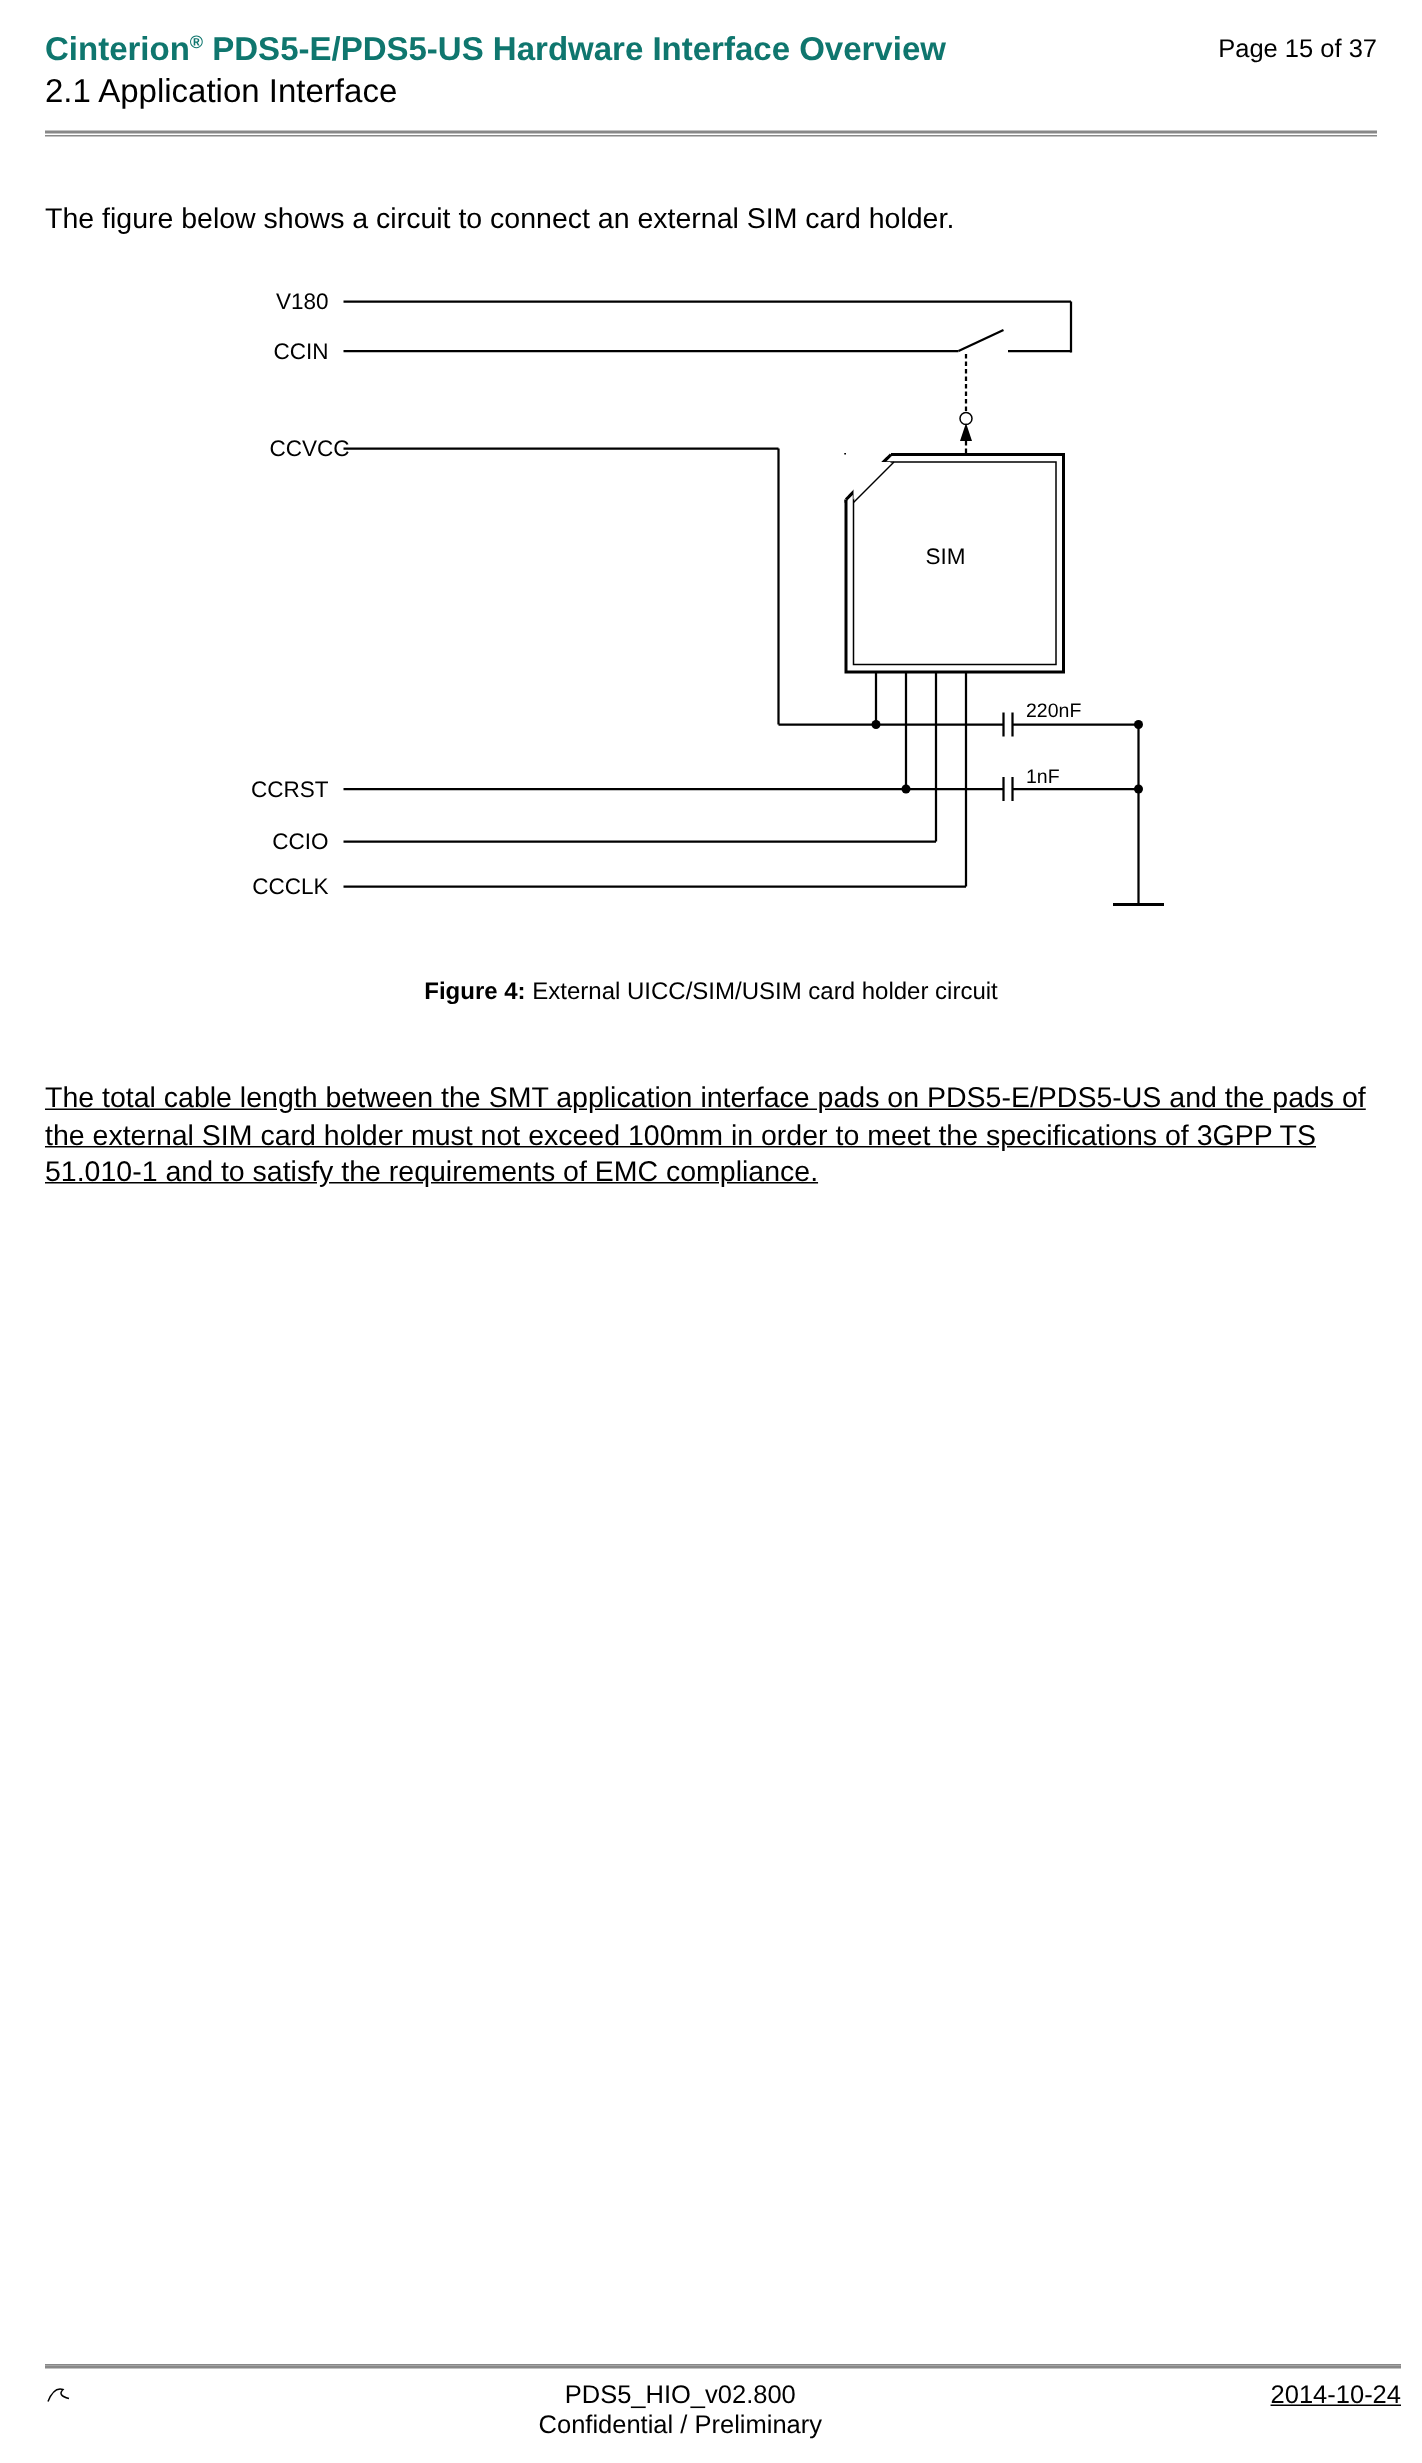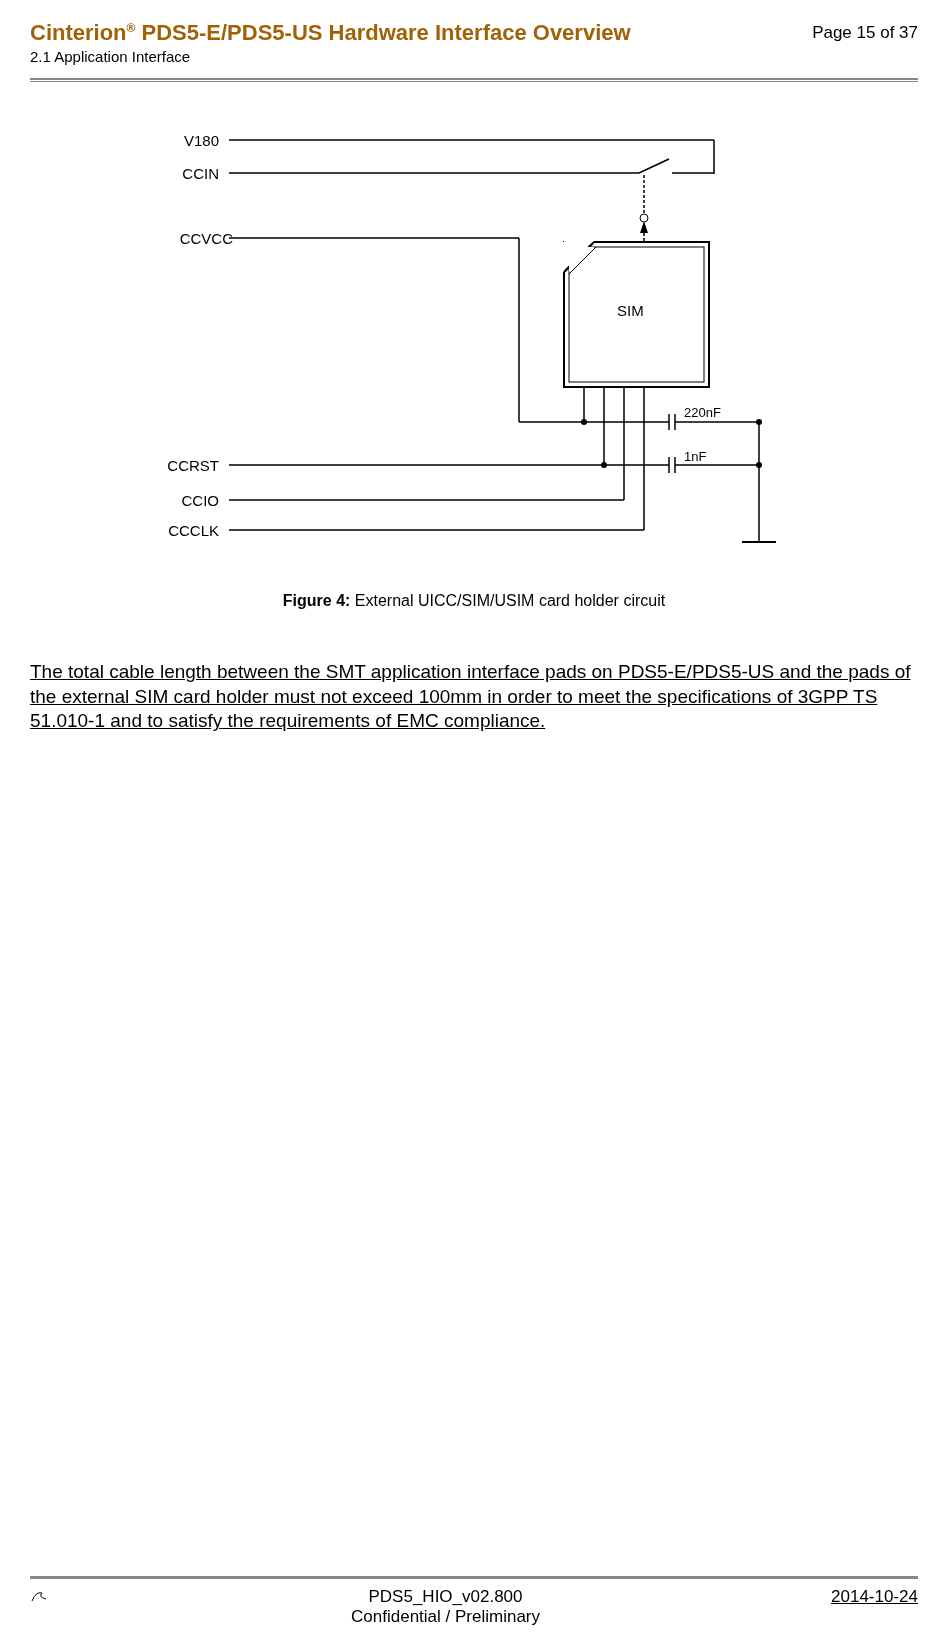--- a/index.html
+++ b/index.html
@@ -17,24 +17,24 @@
     }
     .header {
       display: flex;
       justify-content: space-between;
       align-items: flex-start;
       padding-bottom: 8px;
     }
     .header-left {
       font-size: 22px;
       font-weight: bold;
-      color: #a16207;
+      color: #0f766e;
     }
     .header-sub {
-      font-size: 15px;
+      font-size: 22px;
       font-weight: normal;
       margin-top: 2px;
     }
     .header-right {
       font-size: 17px;
       padding-top: 3px;
     }
     .hr-thick {
       border: none;
       border-top: 2px solid #888;
@@ -71,21 +71,21 @@
     .body-text {
       font-size: 19px;
       line-height: 1.3;
       margin-bottom: 20px;
       text-decoration: underline;
     }
     .footer {
       position: absolute;
       bottom: 15px;
       left: 30px;
-      right: 30px;
+      right: 14px;
     }
     .footer-hr-thick {
       border: none;
       border-top: 2px solid #888;
     }
     .footer-hr-thin {
       border: none;
       border-top: 1px solid #888;
       margin-top: 1px;
     }
@@ -130,20 +130,21 @@
       <span>Cinterion</span><sup style="font-size:12px;">®</sup><span> PDS5-E/PDS5-US Hardware Interface Overview</span>
     </div>
     <div class="header-sub">2.1 Application Interface</div>
   </div>
   <div class="header-right">Page 15 of 37</div>
 </div>
 <hr class="hr-thick">
 <hr class="hr-thin">
 
 <div class="main-content">
+  <p class="intro-text">The figure below shows a circuit to connect an external SIM card holder.</p>
 
   <div class="figure-container">
 
     <div class="signal-label" style="left:35px; top:5px;">V180</div>
     <div class="signal-label" style="left:35px; top:38px;">CCIN</div>
     <div class="signal-label" style="left:49px; top:103px;">CCVCC</div>
     <div class="signal-label" style="left:35px; top:330px;">CCRST</div>
     <div class="signal-label" style="left:35px; top:365px;">CCIO</div>
     <div class="signal-label" style="left:35px; top:395px;">CCCLK</div>
 

